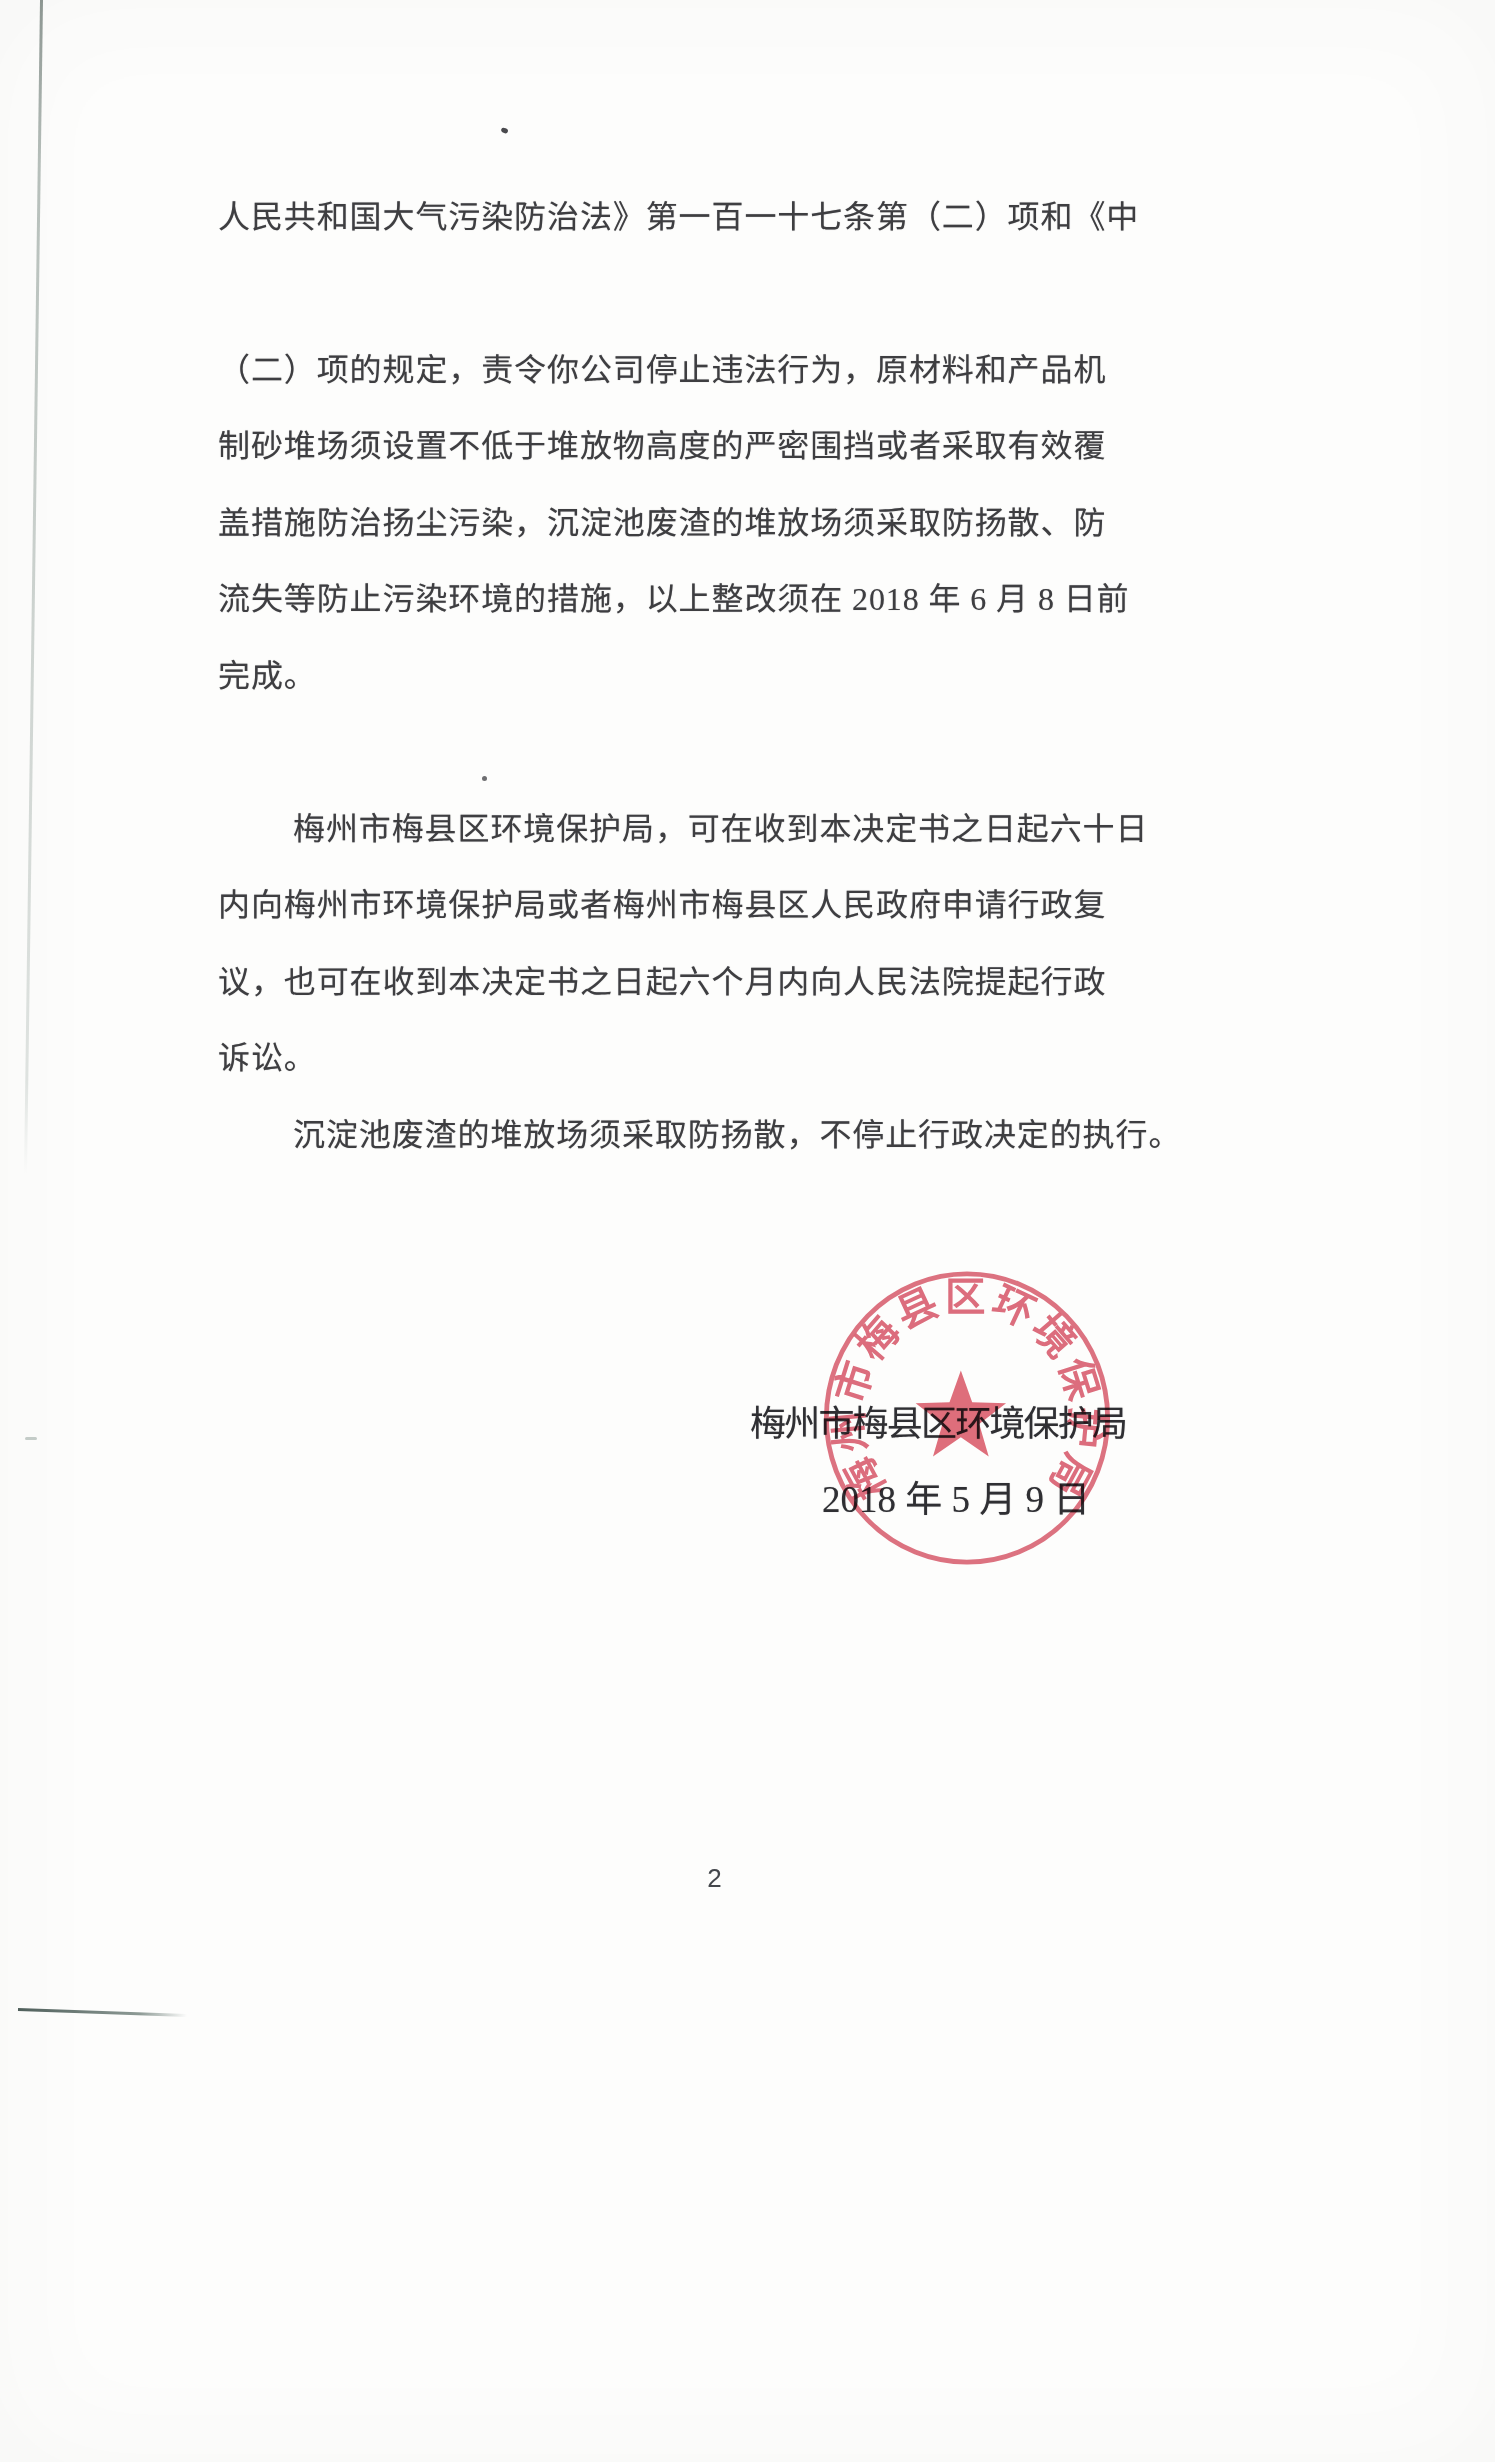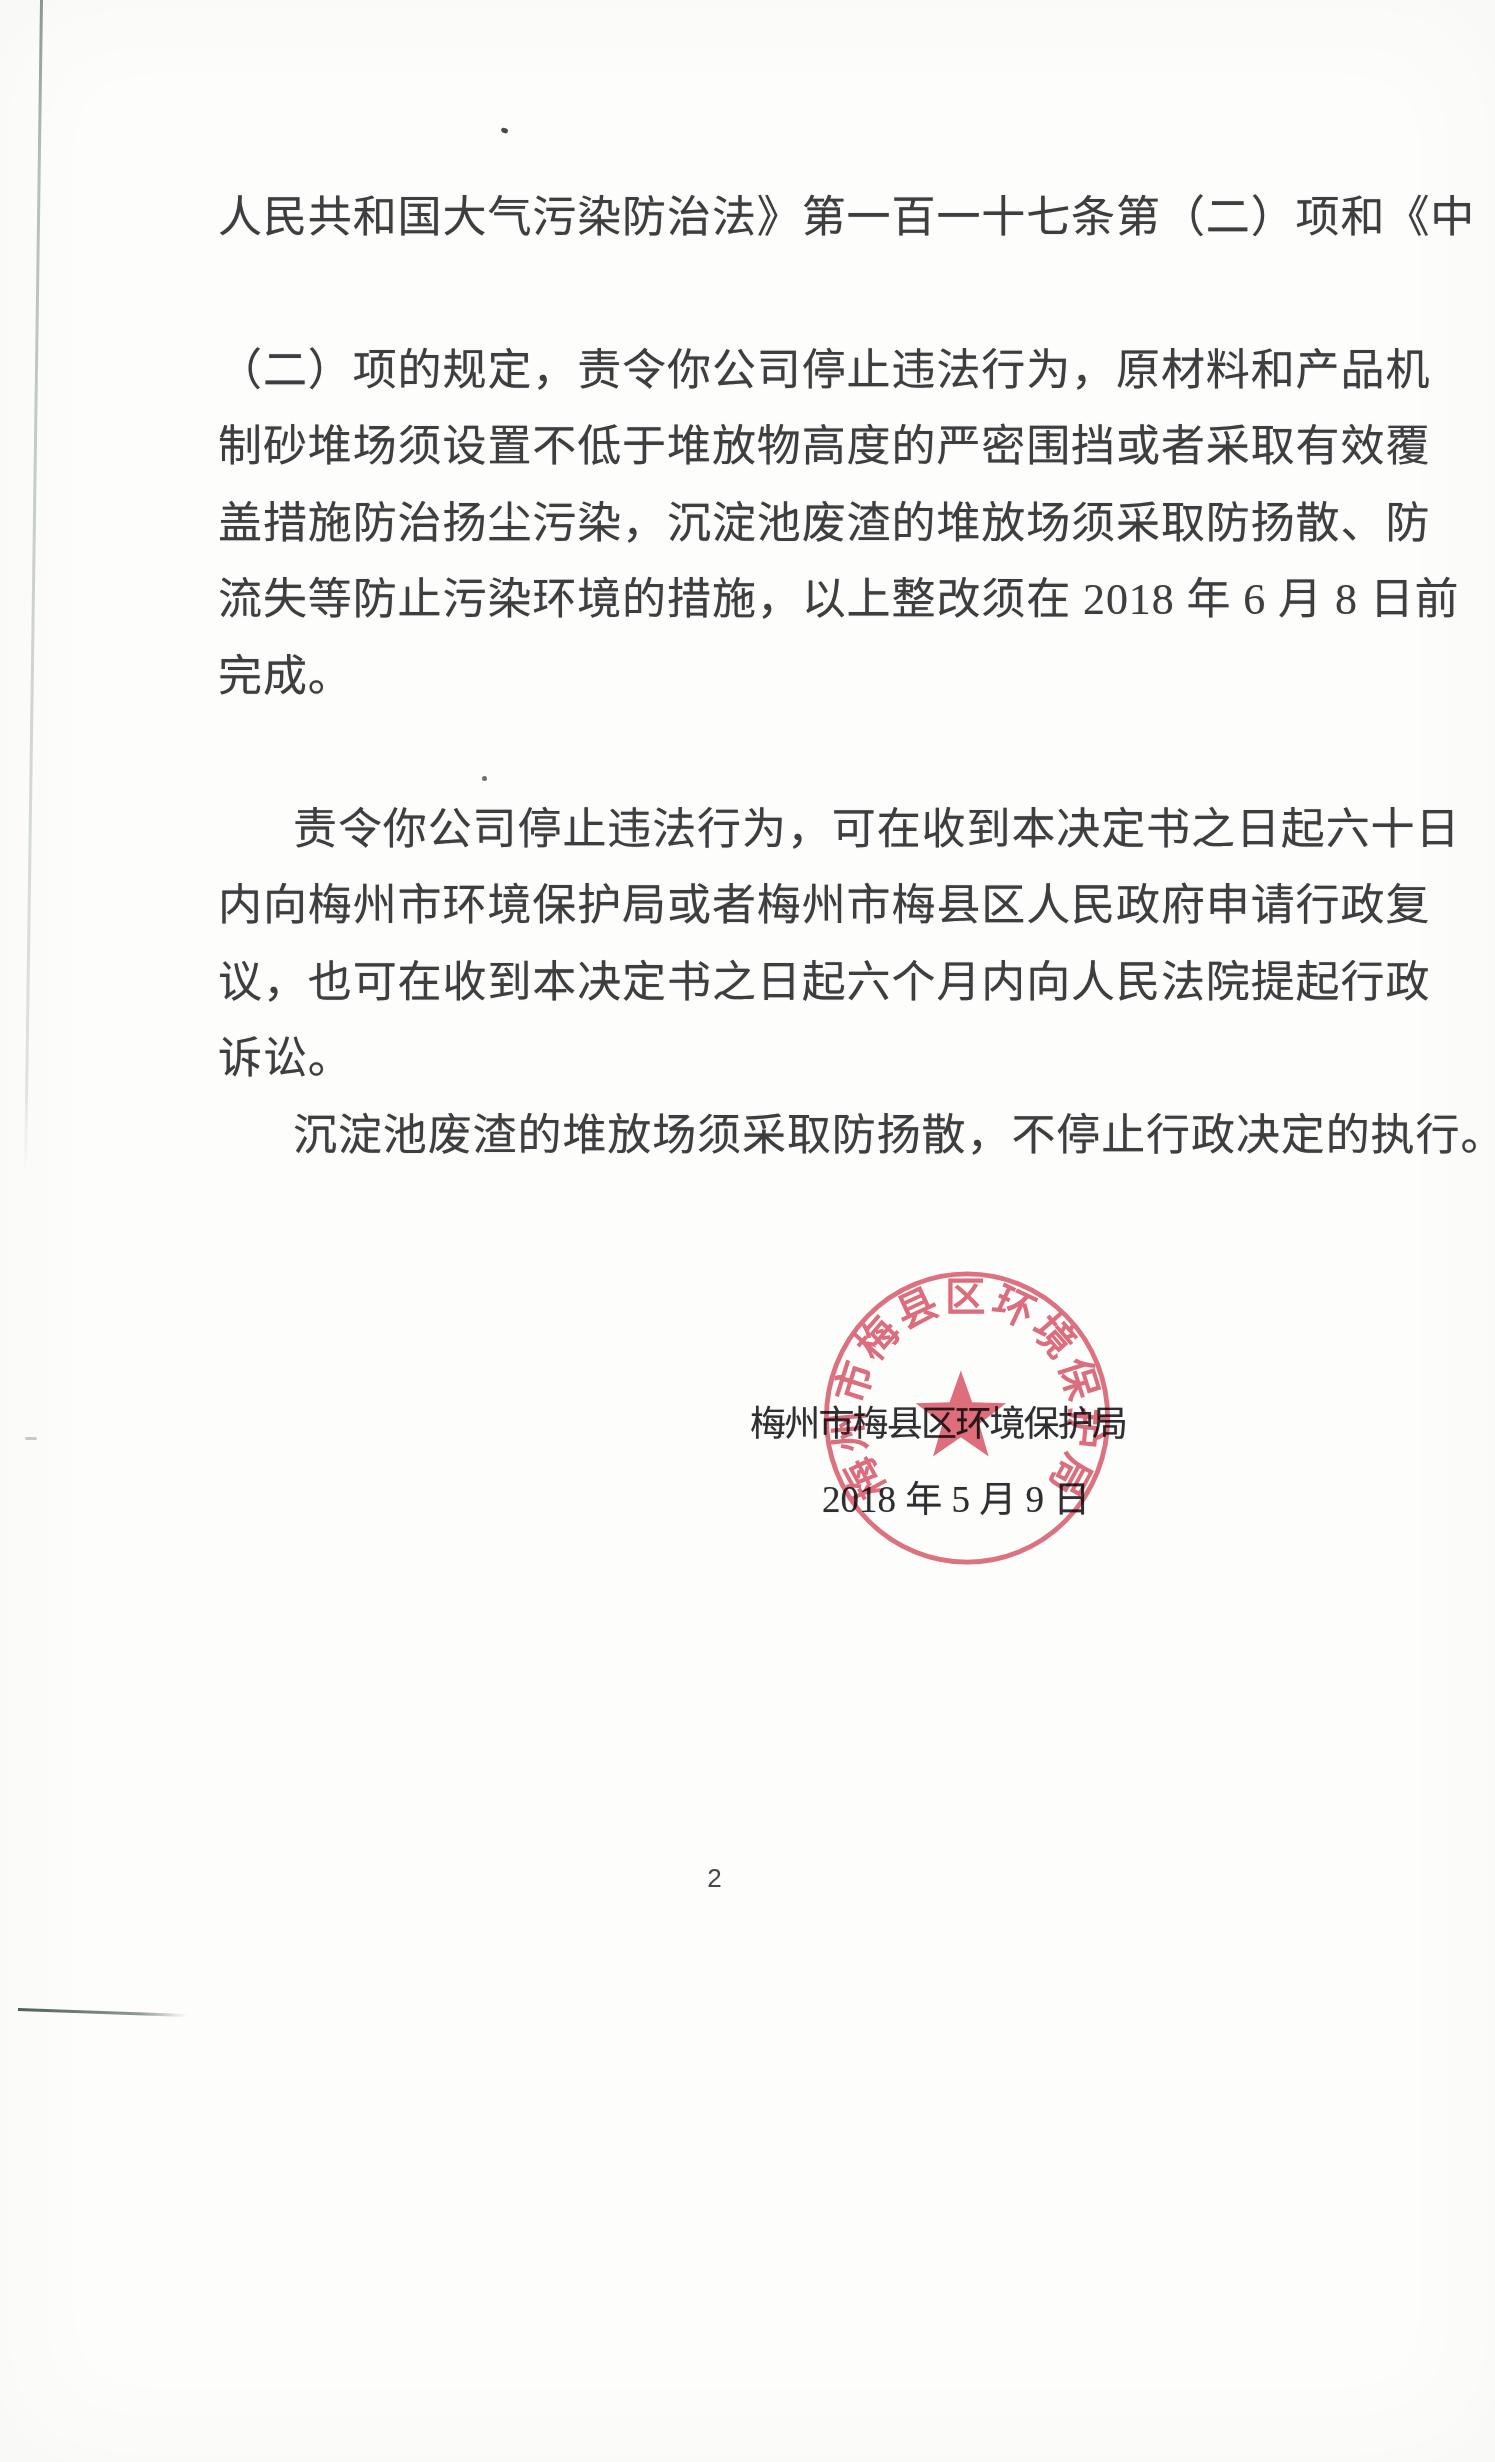--- a/index.html
+++ b/index.html
@@ -12,21 +12,21 @@
     width:1495px;height:2462px;
     margin:0 auto;
     background:#fdfdfc;
     box-shadow:inset 0 0 123px rgba(80,80,75,0.035);
     overflow:hidden;
   }
   
   .line{
     position:absolute;
     height:53px;line-height:53px;
-    font-size:44px;
+    font-size:32px;
     letter-spacing:0.9px;
     color:#3e3e41;
     white-space:nowrap;
     text-shadow:0 0 0.9px rgba(60,60,64,0.45);
   }
   .heading{
     font-family:"Liberation Sans","DejaVu Sans",sans-serif;
     font-weight:700;
     color:#2c2c2f;
     font-size:40px;
@@ -92,21 +92,21 @@
   <div class="speck s3"></div>
 
   <div class="line" style="left:218px;top:191px">人民共和国大气污染防治法》第一百一十七条第（二）项和《中</div>
   <div class="line" style="left:218px;top:344px">（二）项的规定，责令你公司停止违法行为，原材料和产品机</div>
   <div class="line" style="left:218px;top:420px">制砂堆场须设置不低于堆放物高度的严密围挡或者采取有效覆</div>
   <div class="line" style="left:218px;top:497px">盖措施防治扬尘污染，沉淀池废渣的堆放场须采取防扬散、防</div>
   <div class="line" style="left:218px;top:573px">流失等防止污染环境的措施，以上整改须在 2018 年 6 月 8 日前</div>
   <div class="line" style="left:218px;top:650px">完成。</div>
 
 
-  <div class="line" style="left:293px;top:803px">责令你公司停止违法行为，可在收到本决定书之日起六十日</div>
+  <div class="line" style="left:293px;top:803px">梅州市梅县区环境保护局，可在收到本决定书之日起六十日</div>
   <div class="line" style="left:218px;top:879px">内向梅州市环境保护局或者梅州市梅县区人民政府申请行政复</div>
   <div class="line" style="left:218px;top:956px">议，也可在收到本决定书之日起六个月内向人民法院提起行政</div>
   <div class="line" style="left:218px;top:1032px">诉讼。</div>
 
   <div class="line" style="left:293px;top:1109px">沉淀池废渣的堆放场须采取防扬散，不停止行政决定的执行。</div>
 
   <div class="sig" style="left:750px;top:1398px;letter-spacing:-1.8px;">梅州市梅县区环境保护局</div>
   <div class="sig" style="left:822px;top:1473px;font-size:37px;letter-spacing:0;">2018 年 5 月 9 日</div>
 
   <svg class="stamp" viewBox="0 0 380 400">

